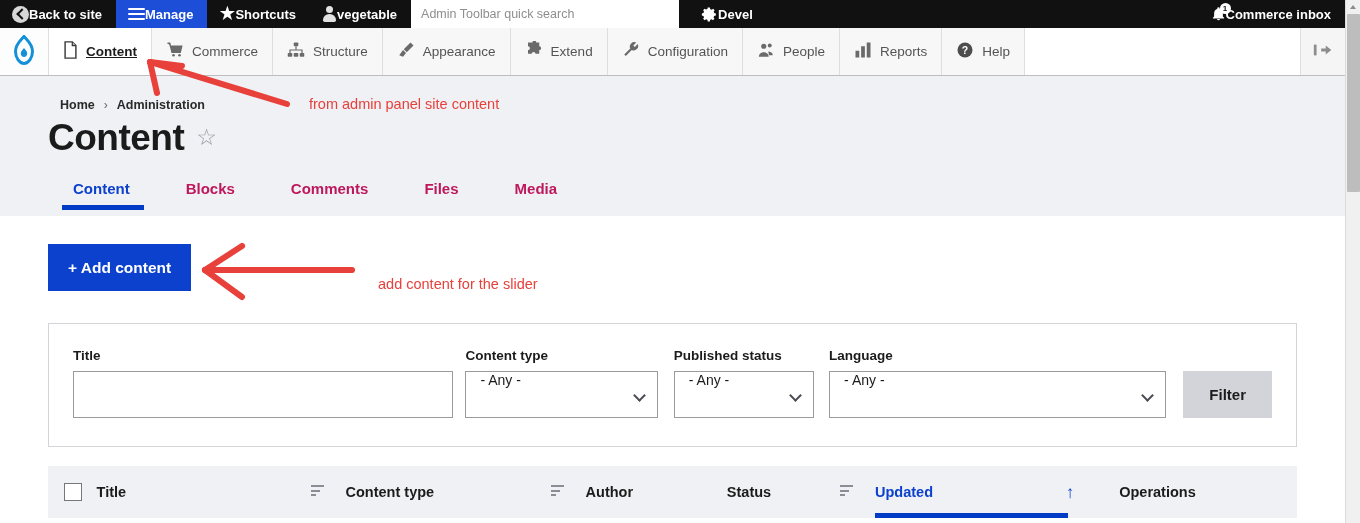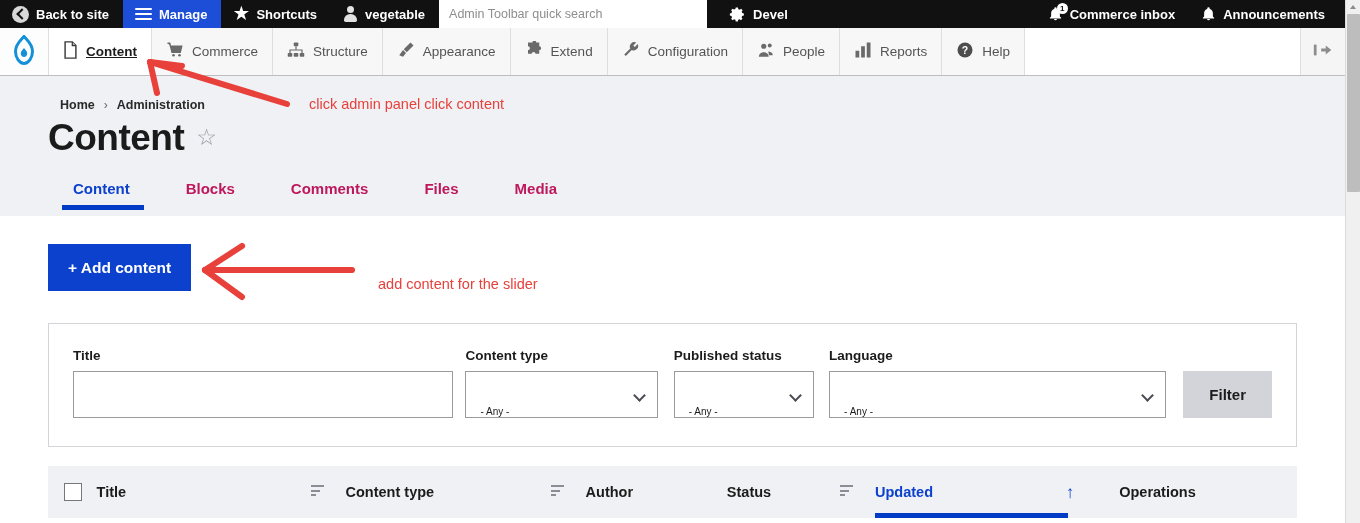--- a/index.html
+++ b/index.html
@@ -41,21 +41,21 @@
 
   
   .toolbar-top {
     position: absolute; top: 0; left: 0;
     width: 1345px; height: 28px;
     background: #111111;
     display: flex; align-items: stretch;
     color: #ffffff;
   }
   .tb-item {
-    display: flex; align-items: center; gap: 7px;
+    display: flex; align-items: center; gap: 0;
     padding: 0 14px 0 12px;
     font-size: 13px; font-weight: bold; color: #ffffff;
     white-space: nowrap;
     height: 28px;
   }
   .tb-item.active-tab { background: #1d4ed8; }
   .tb-spacer { flex: 1 1 auto; }
   .tb-search {
     width: 268px; height: 28px;
     background: #ffffff; border: none; outline: none;
@@ -215,23 +215,23 @@
     width: 380px; height: 47px;
     border: 1px solid #9a9a9f; background: #fff;
     font-size: 14px; padding: 0 10px;
     font-family: "Liberation Sans", sans-serif;
     color: #1b1b1b; outline: none;
   }
   .select-box {
     position: relative;
     height: 47px;
     border: 1px solid #9a9a9f; background: #fff;
-    display: flex; align-items: flex-end;
+    display: flex; align-items: flex-start;
     padding: 0 34px 0 14px;
-    font-size: 10px; color: #1b1b1b;
+    font-size: 14px; color: #1b1b1b;
   }
   .select-box .caret {
     position: absolute; right: 13px; top: 19px;
     width: 9px; height: 9px;
     border-left: 2px solid #4a4a52; border-bottom: 2px solid #4a4a52;
     transform: rotate(-45deg);
   }
   .sel-contenttype { width: 193px; }
   .sel-published { width: 140px; }
   .sel-language { width: 337px; }
@@ -351,28 +351,20 @@
     <div class="tb-item">
       <span class="ic ic-bell">
         <svg width="15" height="16" viewBox="0 0 24 24" fill="#ffffff">
           <path d="M12 22a2.5 2.5 0 002.45-2h-4.9A2.5 2.5 0 0012 22zm7-6v-5.5c0-3.3-2-6-5-6.6V3a2 2 0 10-4 0v.9C7 4.5 5 7.2 5 10.5V16l-2 2v1h18v-1l-2-2z"></path>
         </svg>
         <span class="badge-dot">1</span>
       </span>
       <span>Commerce inbox</span>
     </div>
 
-    <div class="tb-item" style="padding-right:20px;">
-      <span class="ic ic-bell">
-        <svg width="15" height="16" viewBox="0 0 24 24" fill="#ffffff">
-          <path d="M12 22a2.5 2.5 0 002.45-2h-4.9A2.5 2.5 0 0012 22zm7-6v-5.5c0-3.3-2-6-5-6.6V3a2 2 0 10-4 0v.9C7 4.5 5 7.2 5 10.5V16l-2 2v1h18v-1l-2-2z"></path>
-        </svg>
-      </span>
-      <span>Announcements</span>
-    </div>
   </div>
 
   <div class="toolbar-menu">
 
     <div class="logo-cell">
       <span class="mi">
         <svg width="26" height="30" viewBox="0 0 24 30">
           <path d="M12 1.5C9 5 3.5 9 3.5 16.5 3.5 23 7.6 28.5 12 28.5S20.5 23 20.5 16.5C20.5 9 15 5 12 1.5z" fill="none" stroke="#1490d8" stroke-width="3"></path>
           <path d="M12 13c-1.7 2-3.2 3.4-3.2 5.6 0 1.9 1.4 3.4 3.2 3.4s3.2-1.5 3.2-3.4c0-2.2-1.5-3.6-3.2-5.6z" fill="#1490d8"></path>
         </svg>
@@ -621,21 +613,21 @@
     <svg width="1360" height="523" style="position:absolute;top:0;left:0;">
 
       <line x1="287" y1="104" x2="150" y2="62" stroke="#e8403a" stroke-width="6" stroke-linecap="round"></line>
       <line x1="150" y1="62" x2="182" y2="66" stroke="#e8403a" stroke-width="6" stroke-linecap="round"></line>
       <line x1="150" y1="62" x2="157" y2="93" stroke="#e8403a" stroke-width="6" stroke-linecap="round"></line>
 
       <line x1="352" y1="270" x2="205" y2="270" stroke="#e8403a" stroke-width="6" stroke-linecap="round"></line>
       <line x1="205" y1="270" x2="242" y2="246" stroke="#e8403a" stroke-width="6" stroke-linecap="round"></line>
       <line x1="205" y1="270" x2="242" y2="297" stroke="#e8403a" stroke-width="6" stroke-linecap="round"></line>
     </svg>
-    <div class="annot-text annot-1">click admin panel click content</div>
+    <div class="annot-text annot-1">from admin panel site content</div>
     <div class="annot-text annot-2">add content for the slider</div>
   </div>
 
   <div class="scrollbar-track">
     <div class="scrollbar-up"></div>
     <div class="scrollbar-thumb"></div>
   </div>
 
 </div>
 

